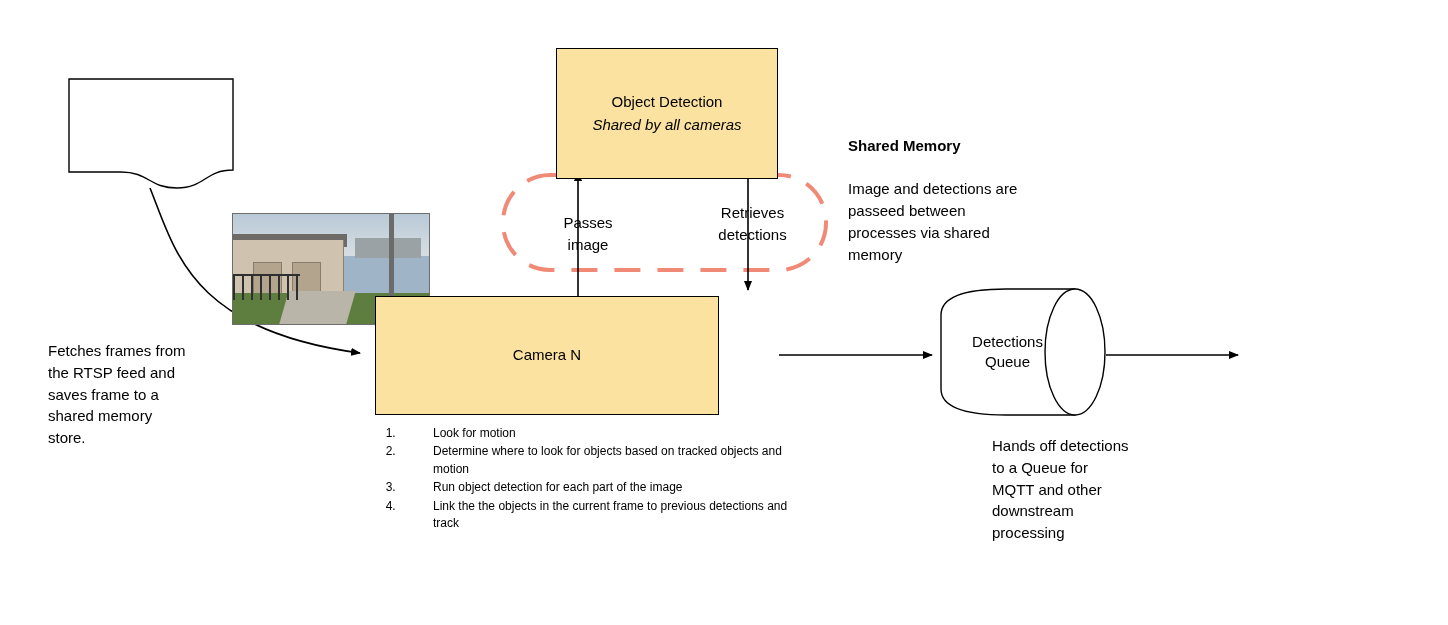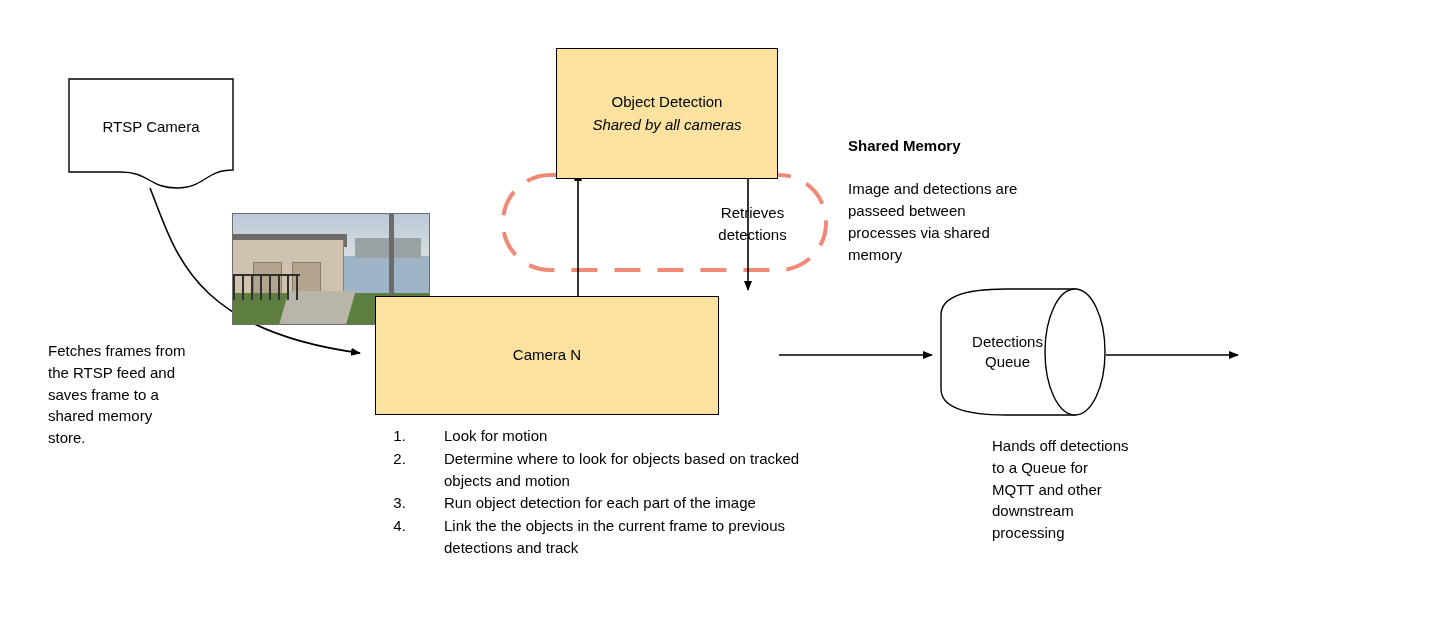--- a/index.html
+++ b/index.html
@@ -169,24 +169,24 @@
     background: #6b6b6b;
   }
   .snap-stamp {
     position: absolute; left: 4px; bottom: 3px;
     font-size: 7px; color: #e8e8e8;
     font-family: "Liberation Mono", monospace;
   }
   
   #camera-steps {
     position: absolute;
-    left: 386px;
+    left: 375px;
     top: 425px;
     width: 420px;
-    font-size: 15px;
+    font-size: 12px;
     line-height: 1.45;
   }
   #camera-steps ol {
     margin: 0;
     padding-left: 24px;
   }
   #camera-steps li {
     padding-left: 34px;
     margin-bottom: 1px;
   }
@@ -220,23 +220,20 @@
     <path d="M748,164 L748,290" fill="none" stroke="#000000" stroke-width="1.6" marker-end="url(#arrow)"></path>
 
     <path d="M779,355 L932,355" fill="none" stroke="#000000" stroke-width="1.6" marker-end="url(#arrow)"></path>
 
     <path d="M941,315 C941,300 958,289 1006,289 L1075,289 L1075,415 L1006,415 C958,415 941,404 941,389 Z" fill="#ffffff" stroke="#000000" stroke-width="1.4"></path>
     <ellipse cx="1075" cy="352" rx="30" ry="63" fill="#ffffff" stroke="#000000" stroke-width="1.4"></ellipse>
 
     <path d="M1106,355 L1238,355" fill="none" stroke="#000000" stroke-width="1.6" marker-end="url(#arrow)"></path>
   </svg>
 
-  <div class="node" id="rtsp-camera">
-    <div class="doc-label">RTSP Camera</div>
-  </div>
 
   <div class="node box-yellow" id="object-detection">
     <div class="txt">Object Detection</div>
     <div class="txt italic">Shared by all cameras</div>
   </div>
 
   <div id="camera-snapshot">
     <div class="snap-sky"></div>
     <div class="snap-distant"></div>
     <div class="snap-roof"></div>
@@ -253,20 +250,22 @@
   <div class="node box-yellow" id="camera-n">
     <div class="txt">Camera N</div>
   </div>
 
   <div class="node" id="queue-cyl">
     <div class="cyl-label" style="white-space:pre-line;">Detections
 Queue</div>
   </div>
 
 
+  <div class="freetext" id="passes-image-label">Passes
+image</div>
   <div class="freetext" id="retrieves-label">Retrieves
 detections</div>
 
   <div class="freetext" id="fetch-text">Fetches frames from
 the RTSP feed and
 saves frame to a
 shared memory
 store.</div>
 
   <div class="freetext" id="shared-mem-text">

